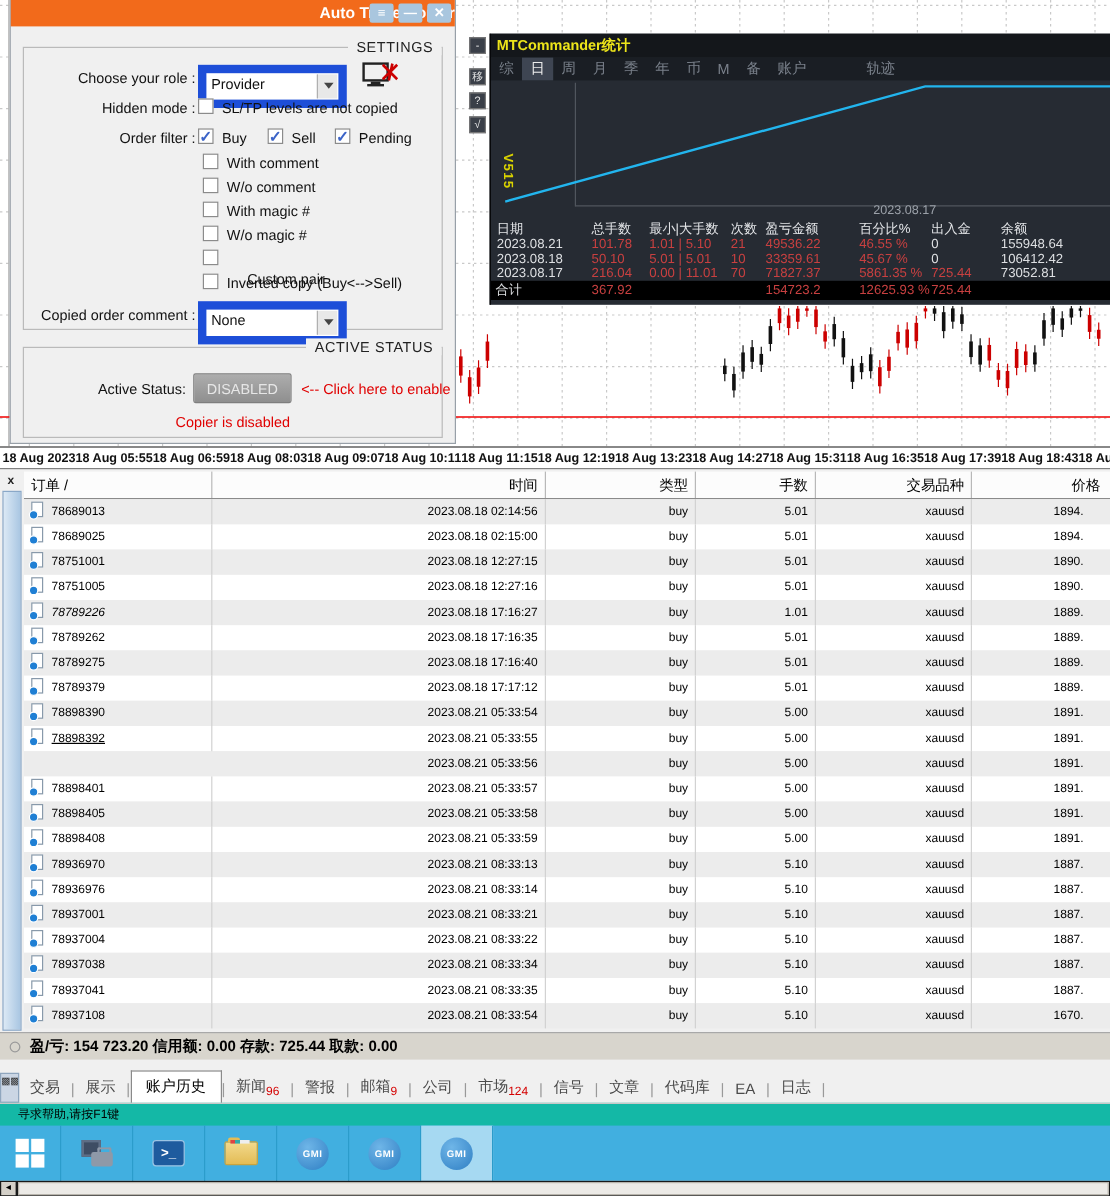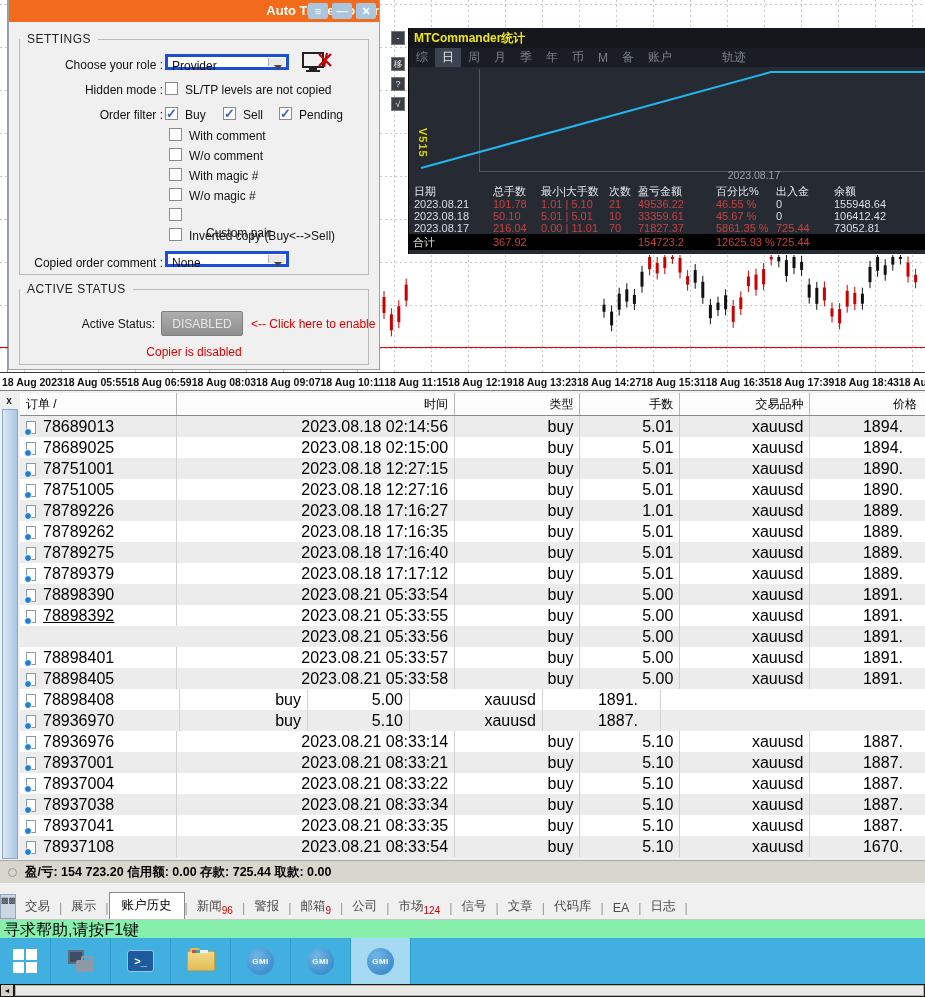--- a/index.html
+++ b/index.html
@@ -31,57 +31,57 @@
   .side-btns { position:absolute; left:391px; top:31px; width:14px; z-index:6; }
   .side-btn { position:absolute; left:0; width:14px; height:14px; background:#3A3F48; border:1px solid #777; color:#E8E8E8; font-size:9px; line-height:12px; text-align:center; }
 
   
   .dialog { position:absolute; left:8px; top:0; width:372px; height:370px; background:#F0F0F0; border:1px solid #98A0A8; border-top:none; z-index:10; font-size:12px; color:#111; }
   .dlg-title { position:relative; height:22px; background:#F26A1B; }
   .dlg-title-text { position:absolute; left:0; right:0; top:0; height:22px; line-height:22px; text-align:right; color:#fff; font-weight:bold; font-size:13px; }
   .dlg-btns { position:absolute; right:3px; top:3px; display:flex; gap:4px; }
   .tbtn { width:20px; height:16px; background:#A9C6DE; border-radius:2px; color:#fff; font-size:11px; line-height:16px; text-align:center; font-weight:bold; }
   .fieldset { position:absolute; border:1px solid #BABABA; }
-  .legend { position:absolute; top:-8px; left:0; right:0; text-align:left; }
+  .legend { position:absolute; top:-8px; left:0; right:0; text-align:right; }
   .legend span { background:#F0F0F0; padding:0 7px; font-size:12px; color:#222; letter-spacing:0.5px; }
   .dlbl { position:absolute; left:8px; width:146px; text-align:right; }
   .cb { position:absolute; width:13px; height:13px; background:#fff; border:1px solid #8B8B8B; }
   .cb.checked::after { content:"✓"; position:absolute; left:0px; top:-2px; color:#3C64C8; font-size:13px; font-weight:bold; }
   .cblbl { position:absolute; white-space:nowrap; }
-  .combo { position:absolute; width:124px; height:16px; background:#fff; border:3px solid #1d4ed8; }
+  .combo { position:absolute; width:124px; height:36px; background:#fff; border:7px solid #1d4ed8; }
   .combo .val { position:absolute; left:4px; top:2px; font-size:12px; }
   .combo .dd { position:absolute; right:1px; top:1px; bottom:1px; width:17px; background:#E8E8E8; border-left:1px solid #B0B0B0; }
   .combo .dd::after { content:""; position:absolute; left:5px; top:7px; border:4px solid transparent; border-top:5px solid #444; }
   .btn-disabled { position:absolute; left:152px; top:311px; width:82px; height:25px; background:linear-gradient(#ADADAD,#8F8F8F); border:1px solid #7E7E7E; border-radius:2px; color:#E6E6E6; text-align:center; line-height:24px; font-size:12px; }
   .red { color:#E00000; }
 
   
   .bottom-panel { position:absolute; left:0; top:390px; width:925px; height:548px; background:#F0F0F0; border-top:1px solid #808080; }
   .bp-close { position:absolute; left:3px; top:4px; width:12px; height:12px; font-size:10px; font-weight:bold; line-height:11px; text-align:center; color:#222; }
   .bp-strip { position:absolute; left:2px; top:18px; width:16px; height:450px; background:linear-gradient(90deg,#DCE9F5,#A9C6E2); border:1px solid #8AA8C8; }
   .otable { position:absolute; left:20px; top:2px; width:906px; }
-  .orow { display:flex; height:21px; line-height:21px; font-size:16px; color:#000; background:#fff; }
+  .orow { display:flex; height:21px; line-height:21px; font-size:10px; color:#000; background:#fff; }
   .orow:nth-child(even) { background:#ECECEC; }
   .orow.head { height:23px; line-height:23px; background:#FCFCFC; border-bottom:1px solid #8A8A8A; font-size:12px; }
   .ocell { border-right:1px solid #D2D2D2; padding:0 6px; overflow:hidden; white-space:nowrap; }
   .orow.head .ocell { border-right:1px solid #B8B8B8; }
   .o-right { text-align:right; }
   .doc-ico { display:inline-block; position:relative; width:10px; height:13px; background:#fff; border:1px solid #8899AA; margin-right:7px; vertical-align:-2px; }
   .doc-ico::after { content:""; position:absolute; left:-3px; bottom:-3px; width:6px; height:6px; border-radius:50%; background:#1F7FD4; border:1px solid #fff; }
   .price-val { display:inline-block; padding-right:16px; }
   .price-hdr { display:inline-block; padding-right:2px; }
   .osummary { position:absolute; left:0px; top:469px; width:925px; height:23px; background:#D8D5CD; border-top:1px solid #A8A8A8; line-height:22px; font-weight:bold; font-size:12.5px; color:#000; }
   .osummary .circ { display:inline-block; width:9px; height:9px; border:1.5px solid #9a9a9a; border-radius:50%; margin:0 8px 0 8px; vertical-align:-1px; }
   .btabs { position:absolute; left:0; top:503px; width:925px; height:25px; display:flex; align-items:flex-end; font-size:12.5px; color:#4a4a4a; }
   .btab { padding:3px 9px 4px 9px; white-space:nowrap; }
   .btab.active { background:#fff; border:1px solid #8a8a8a; border-bottom:none; color:#000; padding:4px 12px 5px 12px; }
   .btab sub { color:#D40000; font-size:10px; }
   .bsep { color:#999; padding-bottom:4px; }
   .corner-ico { width:16px; height:25px; background:#CBD6E4; border:1px solid #8FA6BE; font-size:8px; line-height:11px; text-align:center; color:#333; overflow:hidden; }
-  .statusbar { position:absolute; left:0; top:528px; width:925px; height:20px; background:#86efac; border-top:1px solid #C8C8C8; font-size:16px; line-height:20px; padding-left:4px; color:#000; }
+  .statusbar { position:absolute; left:0; top:528px; width:925px; height:20px; background:#14b8a6; border-top:1px solid #C8C8C8; font-size:10px; line-height:20px; padding-left:15px; color:#000; }
 
   
   .taskbar { position:absolute; left:0; top:938px; width:925px; height:46px; background:#41AFE0; display:flex; z-index:20; }
   .tb-item { width:60px; height:46px; border-right:1px solid #2B9CCB; display:flex; align-items:center; justify-content:center; }
   .tb-item.start { width:51px; }
   .tb-item.active { background:#A6D9F2; }
   .win-logo { width:24px; height:24px; display:grid; grid-template-columns:11px 11px; grid-template-rows:11px 11px; gap:2px; }
   .win-logo div { background:#fff; }
   .gmi-circle { width:27px; height:27px; border-radius:50%; background:radial-gradient(circle at 35% 30%, #6FB6E8, #2F7FC4); color:#fff; font-size:8px; font-weight:bold; text-align:center; line-height:27px; letter-spacing:0.5px; }
   .ps-ico { width:27px; height:22px; background:#1E5B9E; border:1px solid #9CC4E4; border-radius:3px; color:#fff; font-size:11px; font-weight:bold; line-height:20px; text-align:center; }
@@ -440,21 +440,21 @@
         </div>
         <div class="orow">
           <div class="ocell" style="width: 160px;"><span class="doc-ico"></span>78751005</div>
           <div class="ocell o-right" style="width: 285px;">2023.08.18 12:27:16</div>
           <div class="ocell o-right" style="width: 128px;">buy</div>
           <div class="ocell o-right" style="width: 102px;">5.01</div>
           <div class="ocell o-right" style="width: 133px;">xauusd</div>
           <div class="ocell o-right" style="width: 118px;"><span class="price-val">1890.</span></div>
         </div>
         <div class="orow">
-          <div class="ocell" style="width: 160px;"><span class="doc-ico"></span>78789226</div>
+          <div class="ocell" style="width: 160px; font-style: italic;"><span class="doc-ico"></span>78789226</div>
           <div class="ocell o-right" style="width: 285px;">2023.08.18 17:16:27</div>
           <div class="ocell o-right" style="width: 128px;">buy</div>
           <div class="ocell o-right" style="width: 102px;">1.01</div>
           <div class="ocell o-right" style="width: 133px;">xauusd</div>
           <div class="ocell o-right" style="width: 118px;"><span class="price-val">1889.</span></div>
         </div>
         <div class="orow">
           <div class="ocell" style="width: 160px;"><span class="doc-ico"></span>78789262</div>
           <div class="ocell o-right" style="width: 285px;">2023.08.18 17:16:35</div>
           <div class="ocell o-right" style="width: 128px;">buy</div>
@@ -513,27 +513,29 @@
         <div class="orow">
           <div class="ocell" style="width: 160px;"><span class="doc-ico"></span>78898405</div>
           <div class="ocell o-right" style="width: 285px;">2023.08.21 05:33:58</div>
           <div class="ocell o-right" style="width: 128px;">buy</div>
           <div class="ocell o-right" style="width: 102px;">5.00</div>
           <div class="ocell o-right" style="width: 133px;">xauusd</div>
           <div class="ocell o-right" style="width: 118px;"><span class="price-val">1891.</span></div>
         </div>
         <div class="orow">
           <div class="ocell" style="width: 160px;"><span class="doc-ico"></span>78898408</div>
+          <div class="ocell o-right" style="width: 285px;">2023.08.21 05:33:59</div>
           <div class="ocell o-right" style="width: 128px;">buy</div>
           <div class="ocell o-right" style="width: 102px;">5.00</div>
           <div class="ocell o-right" style="width: 133px;">xauusd</div>
           <div class="ocell o-right" style="width: 118px;"><span class="price-val">1891.</span></div>
         </div>
         <div class="orow">
           <div class="ocell" style="width: 160px;"><span class="doc-ico"></span>78936970</div>
+          <div class="ocell o-right" style="width: 285px;">2023.08.21 08:33:13</div>
           <div class="ocell o-right" style="width: 128px;">buy</div>
           <div class="ocell o-right" style="width: 102px;">5.10</div>
           <div class="ocell o-right" style="width: 133px;">xauusd</div>
           <div class="ocell o-right" style="width: 118px;"><span class="price-val">1887.</span></div>
         </div>
         <div class="orow">
           <div class="ocell" style="width: 160px;"><span class="doc-ico"></span>78936976</div>
           <div class="ocell o-right" style="width: 285px;">2023.08.21 08:33:14</div>
           <div class="ocell o-right" style="width: 128px;">buy</div>
           <div class="ocell o-right" style="width: 102px;">5.10</div>

